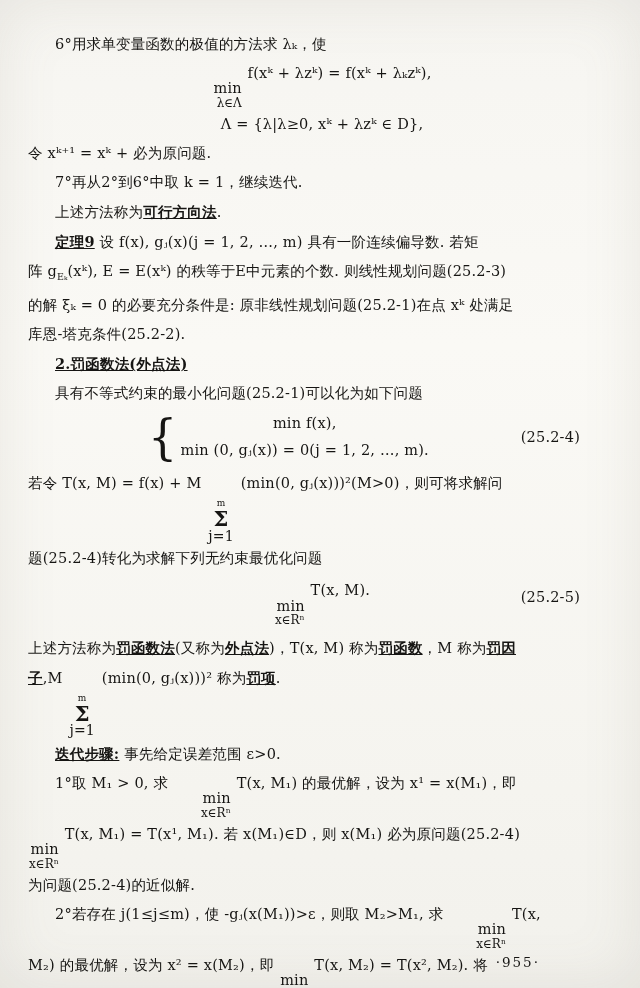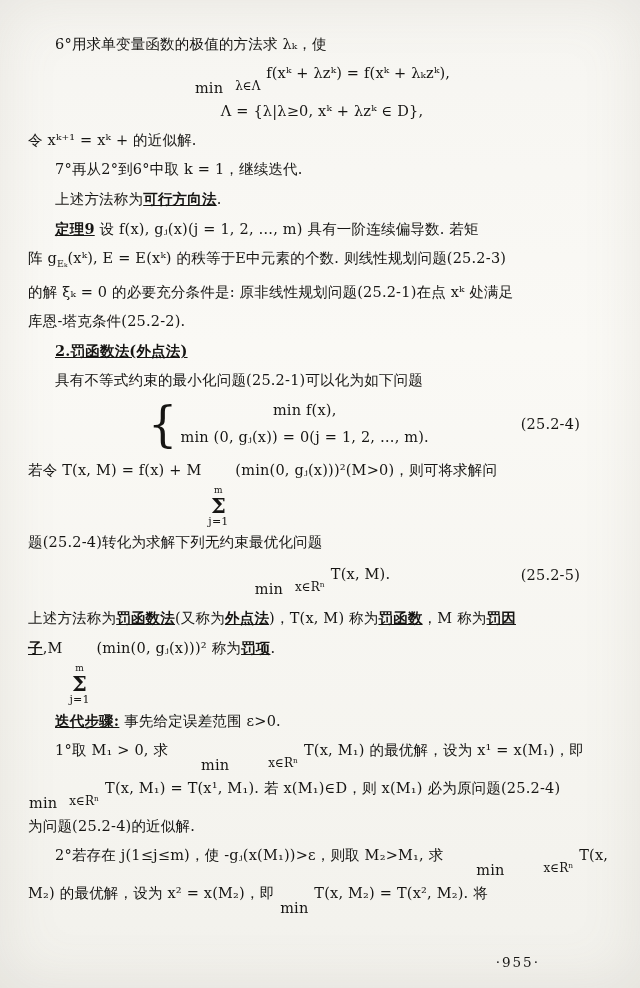--- a/index.html
+++ b/index.html
@@ -19,33 +19,33 @@
     letter-spacing:0.2px;
   }
   .line{position:relative;min-height:29px;}
   .line.indent{text-indent:27px;}
   .line.center{text-align:center;text-indent:0;}
   .line.eqline{text-align:center;margin:3px 0 5px;}
   .seg-b{font-weight:bold;text-decoration:underline;}
   .seg-sub{font-size:9.5px;vertical-align:-4px;letter-spacing:0;}
   
   .limop{
-    display:inline-flex;flex-direction:row;align-items:flex-start;
-    vertical-align:-1.05em;line-height:1.05;margin:0 1px;gap:12px;
+    display:inline-flex;flex-direction:column;align-items:flex-end;
+    vertical-align:-1.05em;line-height:1.05;margin:0 1px;
   }
   .limop-op{font-size:14.5px;line-height:1.15;}
   .limop-under{font-size:12px;line-height:1.1;letter-spacing:0;}
   
   .sumop{
     display:inline-flex;flex-direction:column;align-items:center;
     vertical-align:-1.25em;line-height:1;margin:0 2px;
   }
   .sum-over{font-size:9px;line-height:1.1;}
   .sum-sigma{font-size:21px;line-height:0.95;font-weight:bold;}
-  .sum-under{font-size:11px;line-height:1.1;}
+  .sum-under{font-size:14px;line-height:1.1;}
   
   .cases{
     display:flex;align-items:center;
     padding-left:120px;margin:2px 0 5px;position:relative;
   }
   .brace{
     font-size:46px;font-weight:400;line-height:1;
     transform:scaleY(1.05);margin-right:3px;
   }
   .cases-rows{display:flex;flex-direction:column;}
@@ -64,21 +64,21 @@
 <body>
 
 <div class="page">
   <div class="content" id="text-block">
       <div class="line indent"><span class="seg-t">6°用求单变量函数的极值的方法求 λₖ，使</span></div>
       <div class="line center"><span class="limop">
           <span class="limop-op">min</span>
           <span class="limop-under">λ∈Λ</span>
         </span><span class="seg-t"> f(xᵏ + λzᵏ) = f(xᵏ + λₖzᵏ),</span></div>
       <div class="line center"><span class="seg-t">Λ = {λ|λ≥0, xᵏ + λzᵏ ∈ D},</span></div>
-      <div class="line"><span class="seg-t">令 xᵏ⁺¹ = xᵏ + 的近似解.</span></div>
+      <div class="line"><span class="seg-t">令 xᵏ⁺¹ = xᵏ + 必为原问题.</span></div>
       <div class="line indent"><span class="seg-t">7°再从2°到6°中取 k = 1，继续迭代.</span></div>
       <div class="line indent"><span class="seg-t">上述方法称为</span><span class="seg-b">可行方向法</span><span class="seg-t">.</span></div>
       <div class="line indent"><span class="seg-b">定理9</span><span class="seg-t">  设 f(x), gⱼ(x)(j = 1, 2, …, m) 具有一阶连续偏导数. 若矩</span></div>
       <div class="line"><span class="seg-t">阵 g</span><span class="seg-sub">Eₖ</span><span class="seg-t">(xᵏ), E = E(xᵏ) 的秩等于E中元素的个数. 则线性规划问题(25.2-3)</span></div>
       <div class="line"><span class="seg-t">的解 ξₖ = 0 的必要充分条件是: 原非线性规划问题(25.2-1)在点 xᵏ 处满足</span></div>
       <div class="line"><span class="seg-t">库恩-塔克条件(25.2-2).</span></div>
       <div class="line indent"><span class="seg-b">2.罚函数法(外点法)</span></div>
       <div class="line indent"><span class="seg-t">具有不等式约束的最小化问题(25.2-1)可以化为如下问题</span></div>
       <div class="cases">
         <span class="brace">{</span>

